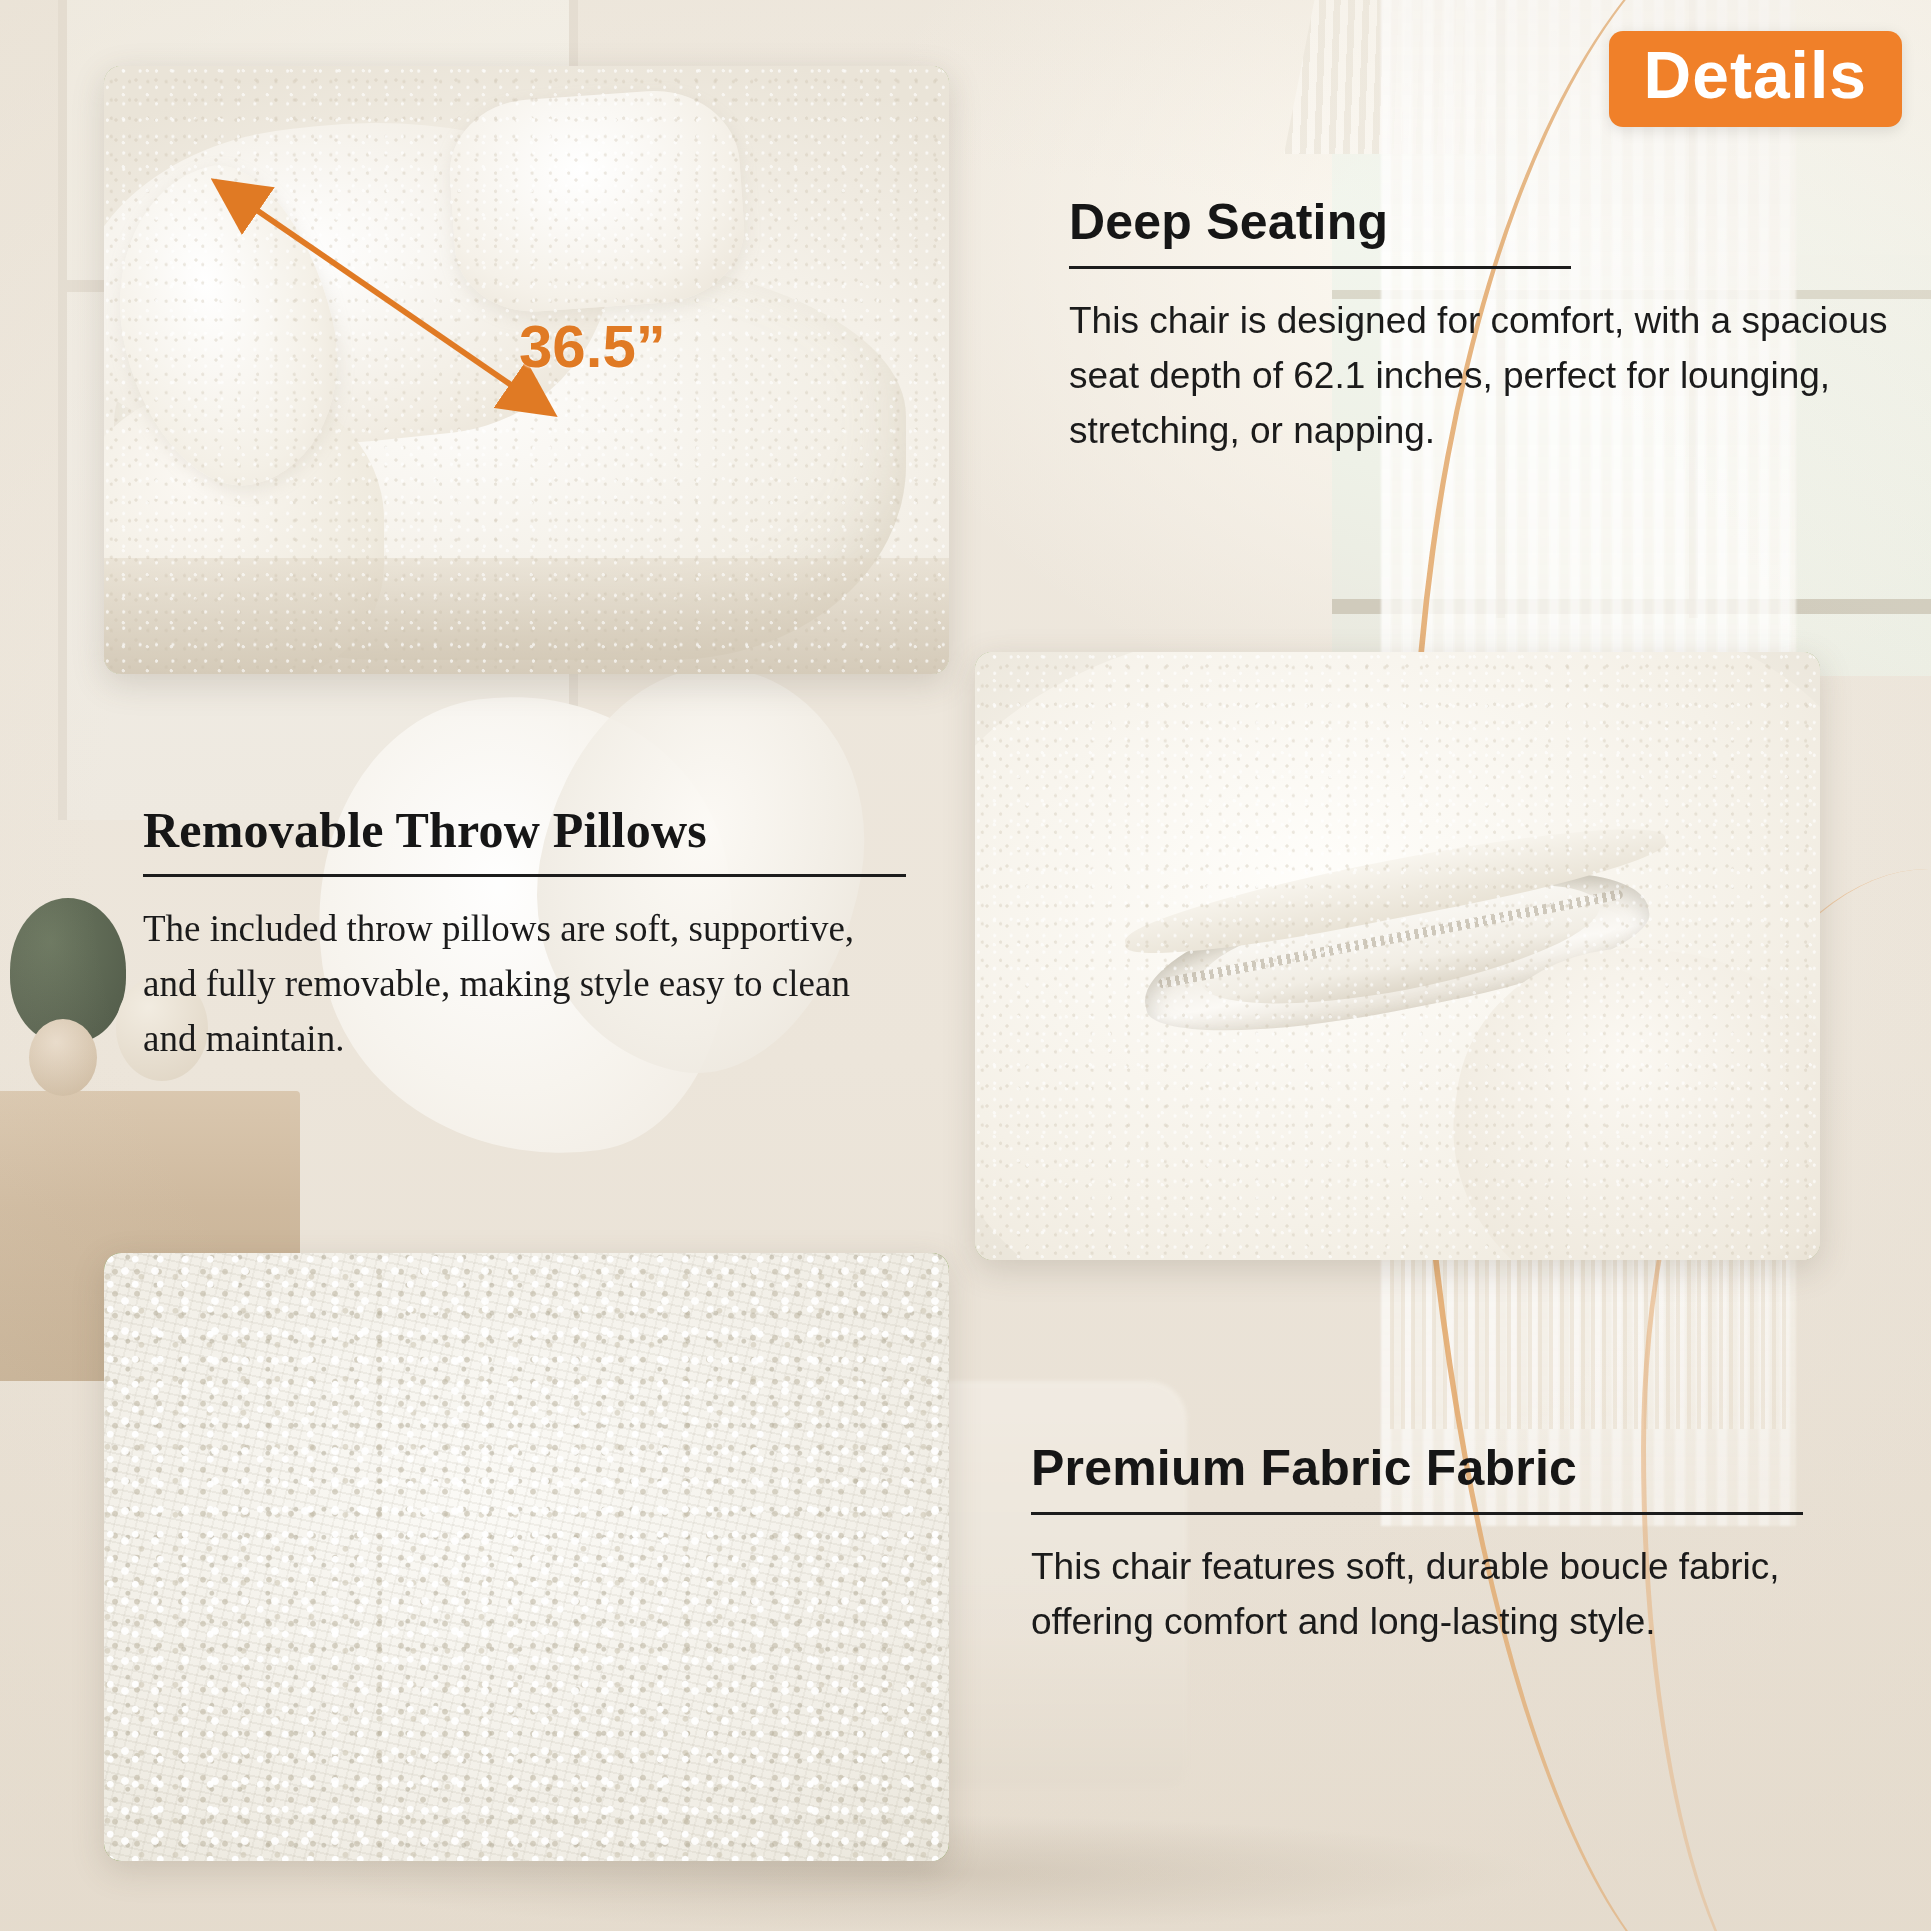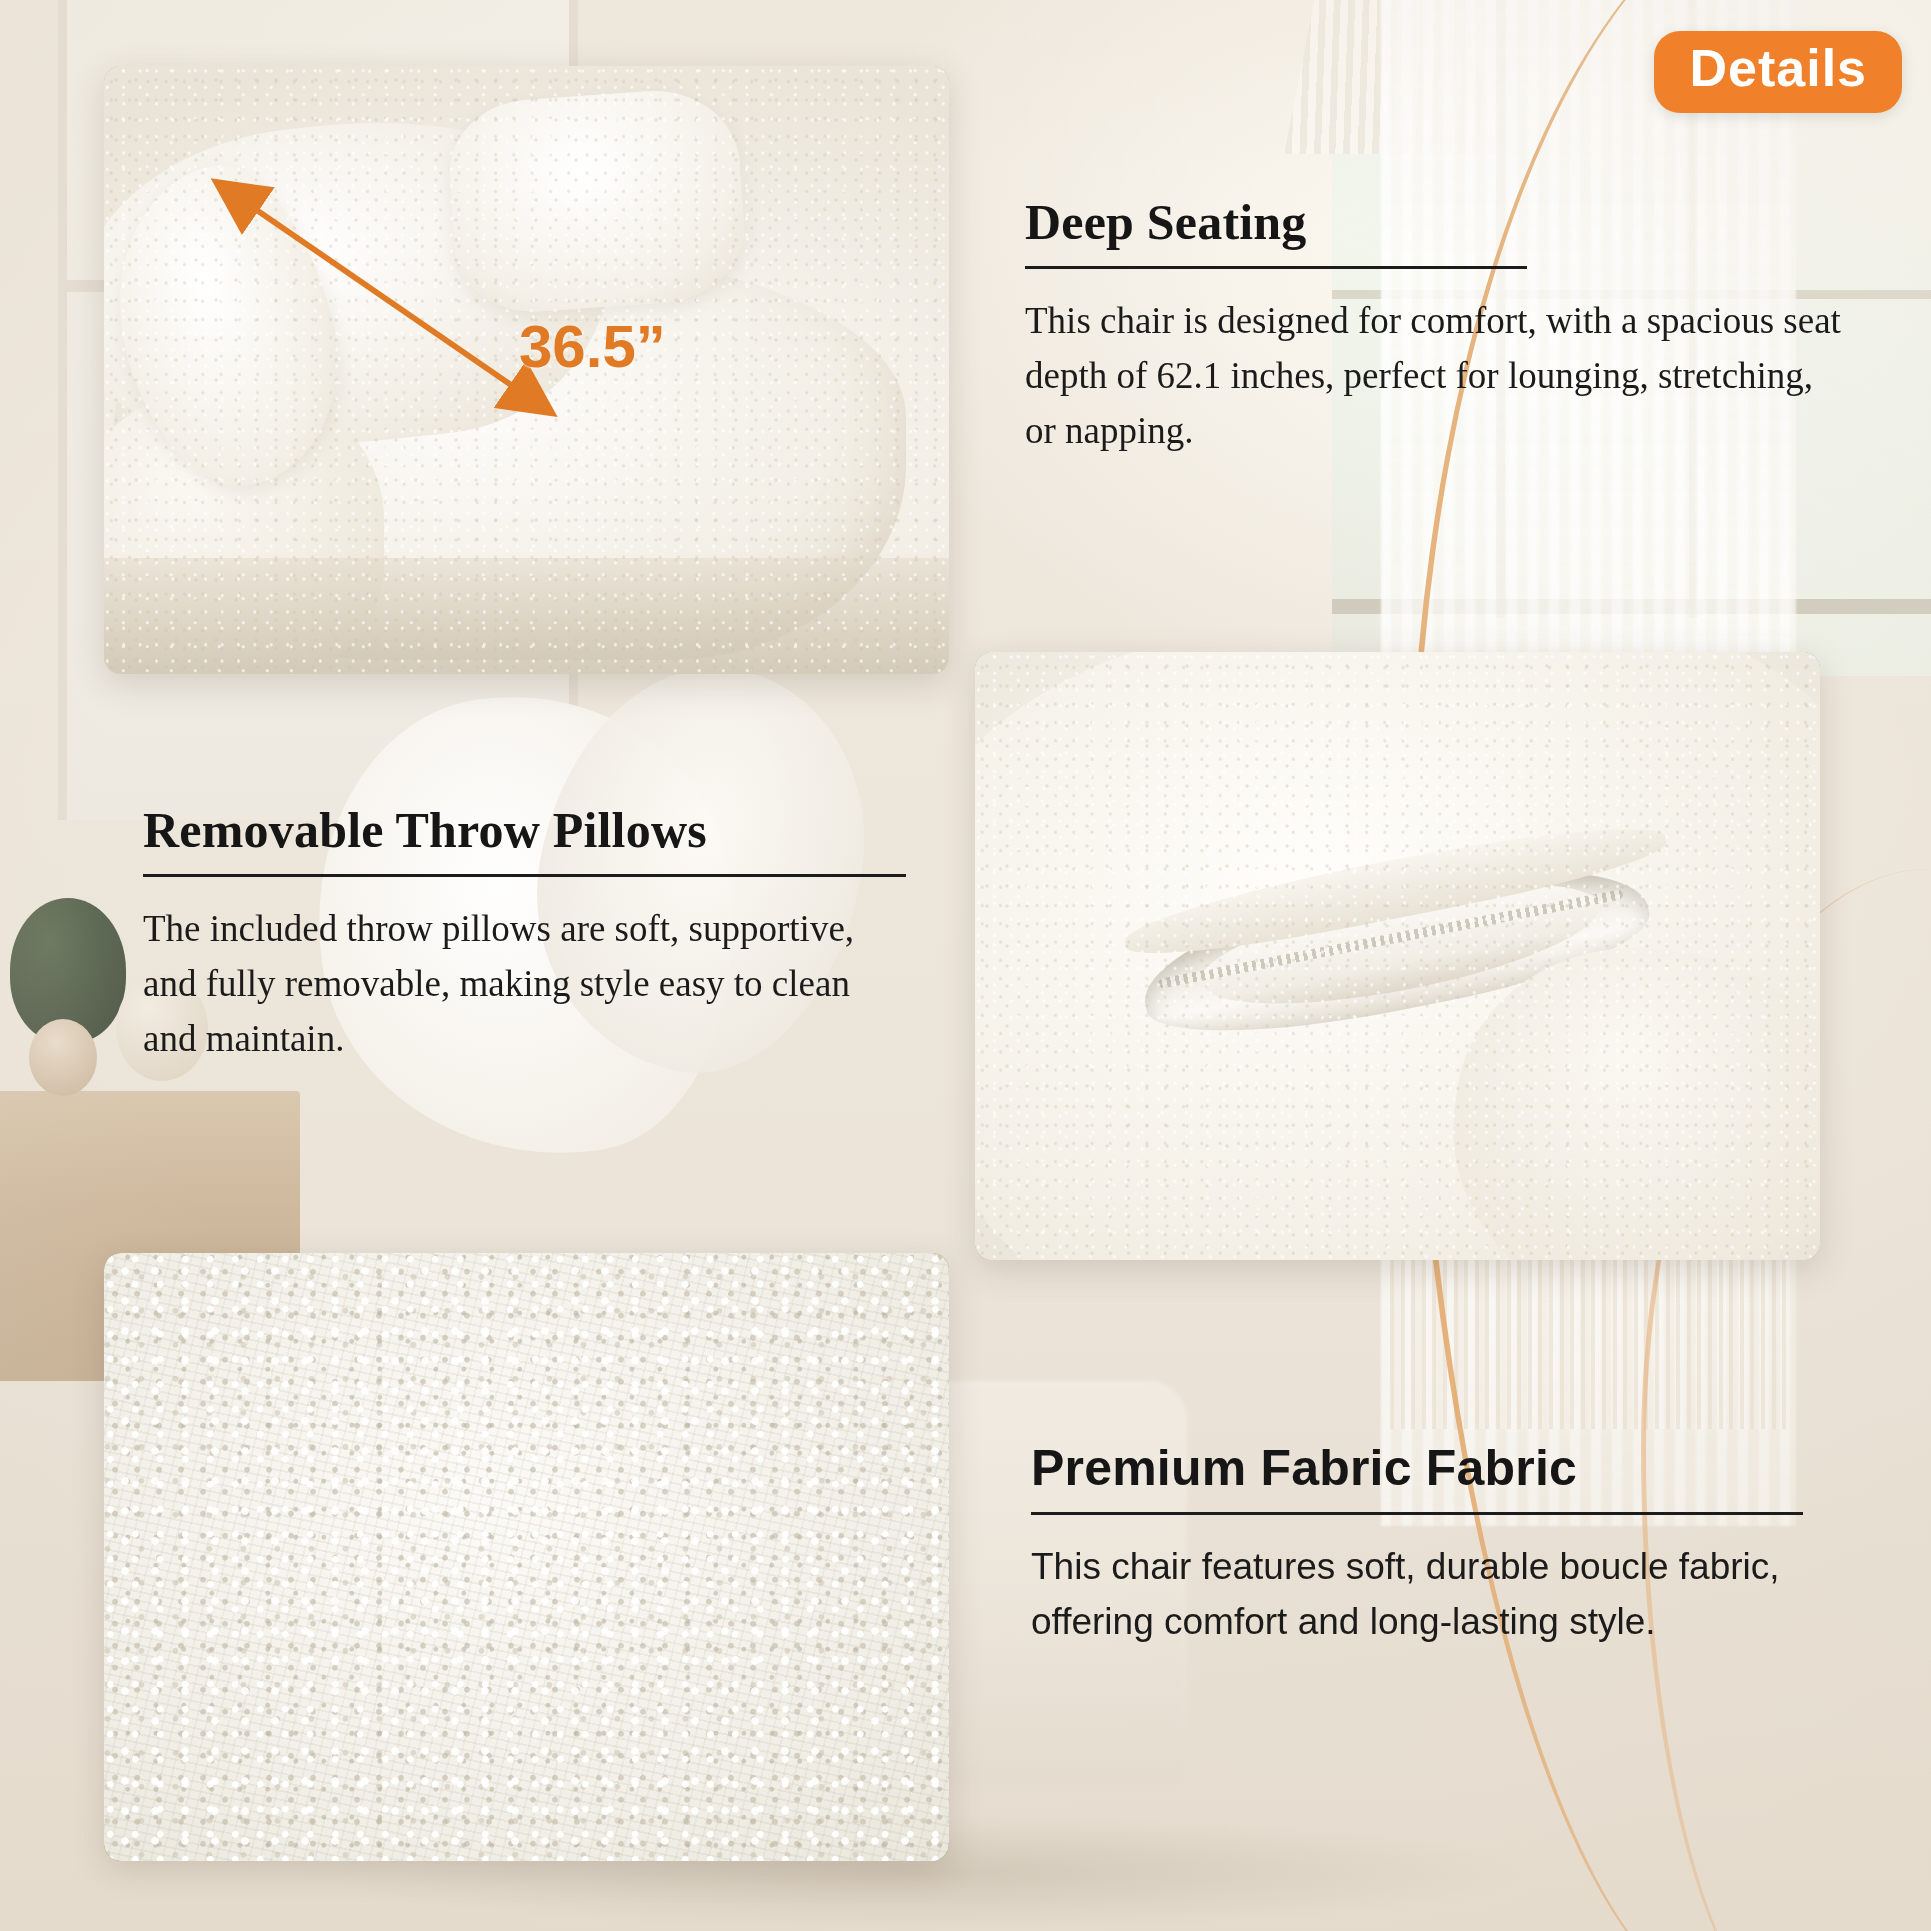--- a/index.html
+++ b/index.html
@@ -174,25 +174,25 @@
     pointer-events: none;
   }
 
   
   .badge {
     position: absolute;
     right: 29px;
     top: 31px;
     background: #f08029;
     color: #ffffff;
-    font-size: 52px;
+    font-size: 66px;
     font-weight: 700;
     letter-spacing: 1px;
     padding: 9.7px 35px 17.4px 35px;
-    border-radius: 26px;
+    border-radius: 14px;
     line-height: 1.05;
     box-shadow: 0 3.9px 13.5px rgba(0,0,0,.10);
   }
 
   
   .card {
     position: absolute;
     background: #4d7c0f;
     border-radius: 17.4px;
     overflow: hidden;
@@ -360,21 +360,21 @@
     background: #1c1c1c;
     margin-bottom: 25px;
   }
   .tb-body {
     font-size: 37px;
     line-height: 1.48;
     color: #1b1b1b;
     margin: 0;
   }
 
-  .tb-deep { left: 1025px; top: 193px; width: 821px; font-family: Liberation Serif, serif; }
+  .tb-deep { left: 1069px; top: 193px; width: 821px; }
   .tb-deep .tb-rule { width: 502px; }
 
   .tb-pillows { left: 143px; top: 801px; width: 763px; font-family: Liberation Serif, serif; }
   .tb-pillows .tb-rule { width: 763px; }
 
   .tb-fabric { left: 1031px; top: 1439px; width: 772px; }
   .tb-fabric .tb-rule { width: 772px; }
 </style>
 </head>
 <body>

